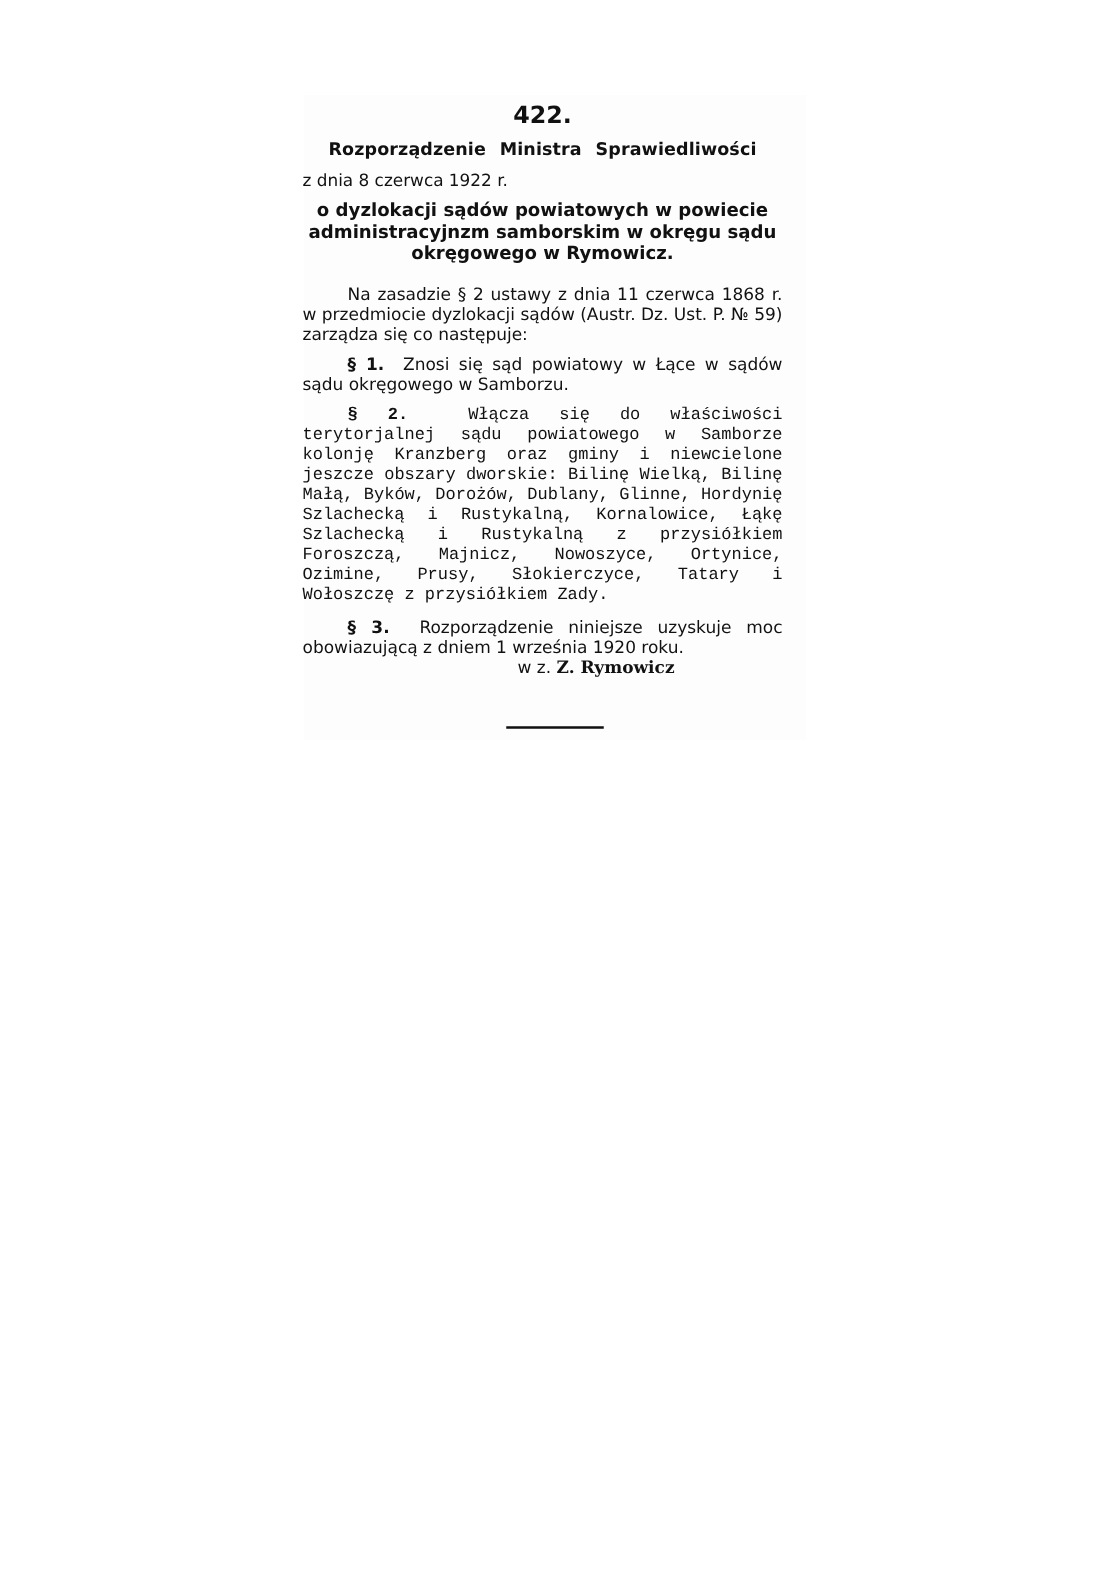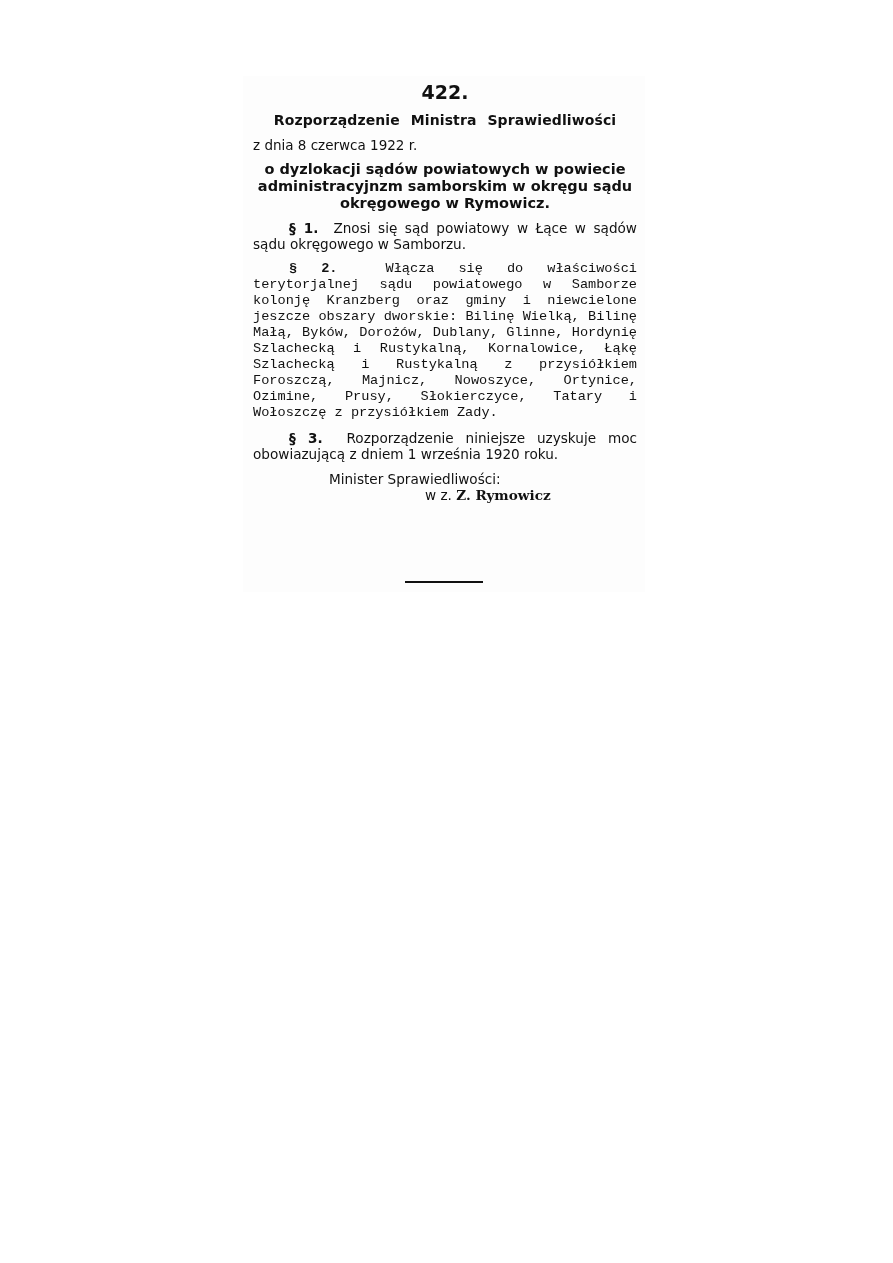--- a/index.html
+++ b/index.html
@@ -12,21 +12,21 @@
       overflow: hidden;
     }
     .scan {
       position: absolute;
       left: 243px; top: 76px;
       width: 402px; height: 516px;
       background: #fdfdfd;
     }
     .page {
       position: absolute;
-      left: 253px; top: 78px;
+      left: 242px; top: 78px;
       width: 384px;
       color: #111;
       font-family: "DejaVu Sans", sans-serif;
     }
     .num {
       text-align: center;
       font-weight: bold;
       font-size: 19px;
       margin: 0;
       height: 30px;
@@ -89,24 +89,24 @@
 <body>
 
 <div class="scan"></div>
 
 <div class="page">
   <p class="num">422.</p>
   <p class="title">Rozporządzenie Ministra Sprawiedliwości</p>
   <p class="date">z dnia 8 czerwca 1922 r.</p>
   <p class="subject">o dyzlokacji sądów powiatowych w powiecie administracyjnzm samborskim w okręgu sądu okręgowego w Rymowicz.</p>
 
+  <p class="para p-intro"><span class="ind"></span><span>Na zasadzie § 2 ustawy z dnia 11 czerwca 1868 r. w przedmiocie dyzlokacji sądów (Austr. Dz. Ust. P. № 59) zarządza się co następuje:</span></p>
 
   <p class="para p1"><span class="ind"></span><span class="sec">§ 1.</span>&nbsp;&nbsp;<span>Znosi się sąd powiatowy w Łące w sądów sądu okręgowego w Samborzu.</span></p>
 
   <p class="para p2"><span class="ind"></span><span class="sec">§ 2.</span>&nbsp;&nbsp;<span>Włącza się do właściwości terytorjalnej sądu powiatowego w Samborze kolonję Kranzberg oraz gminy i niewcielone jeszcze obszary dworskie: Bilinę Wielką, Bilinę Małą, Byków, Dorożów, Dublany, Glinne, Hordynię Szlachecką i Rustykalną, Kornalowice, Łąkę Szlachecką i Rustykalną z przysiółkiem Foroszczą, Majnicz, Nowoszyce, Ortynice, Ozimine, Prusy, Słokierczyce, Tatary i Wołoszczę z przysiółkiem Zady.</span></p>
 
   <p class="para p3"><span class="ind"></span><span class="sec">§ 3.</span>&nbsp;&nbsp;<span>Rozporządzenie niniejsze uzyskuje moc obowiazującą z dniem 1 września 1920 roku.</span></p>
 
-  <p class="signer">Minister Sprawiedliwości:</p>
   <p class="signer2"><span>w z.</span> <span class="sig">Z. Rymowicz</span></p>
 </div>
 
 <div class="rule"></div>
 
 </body></html>

